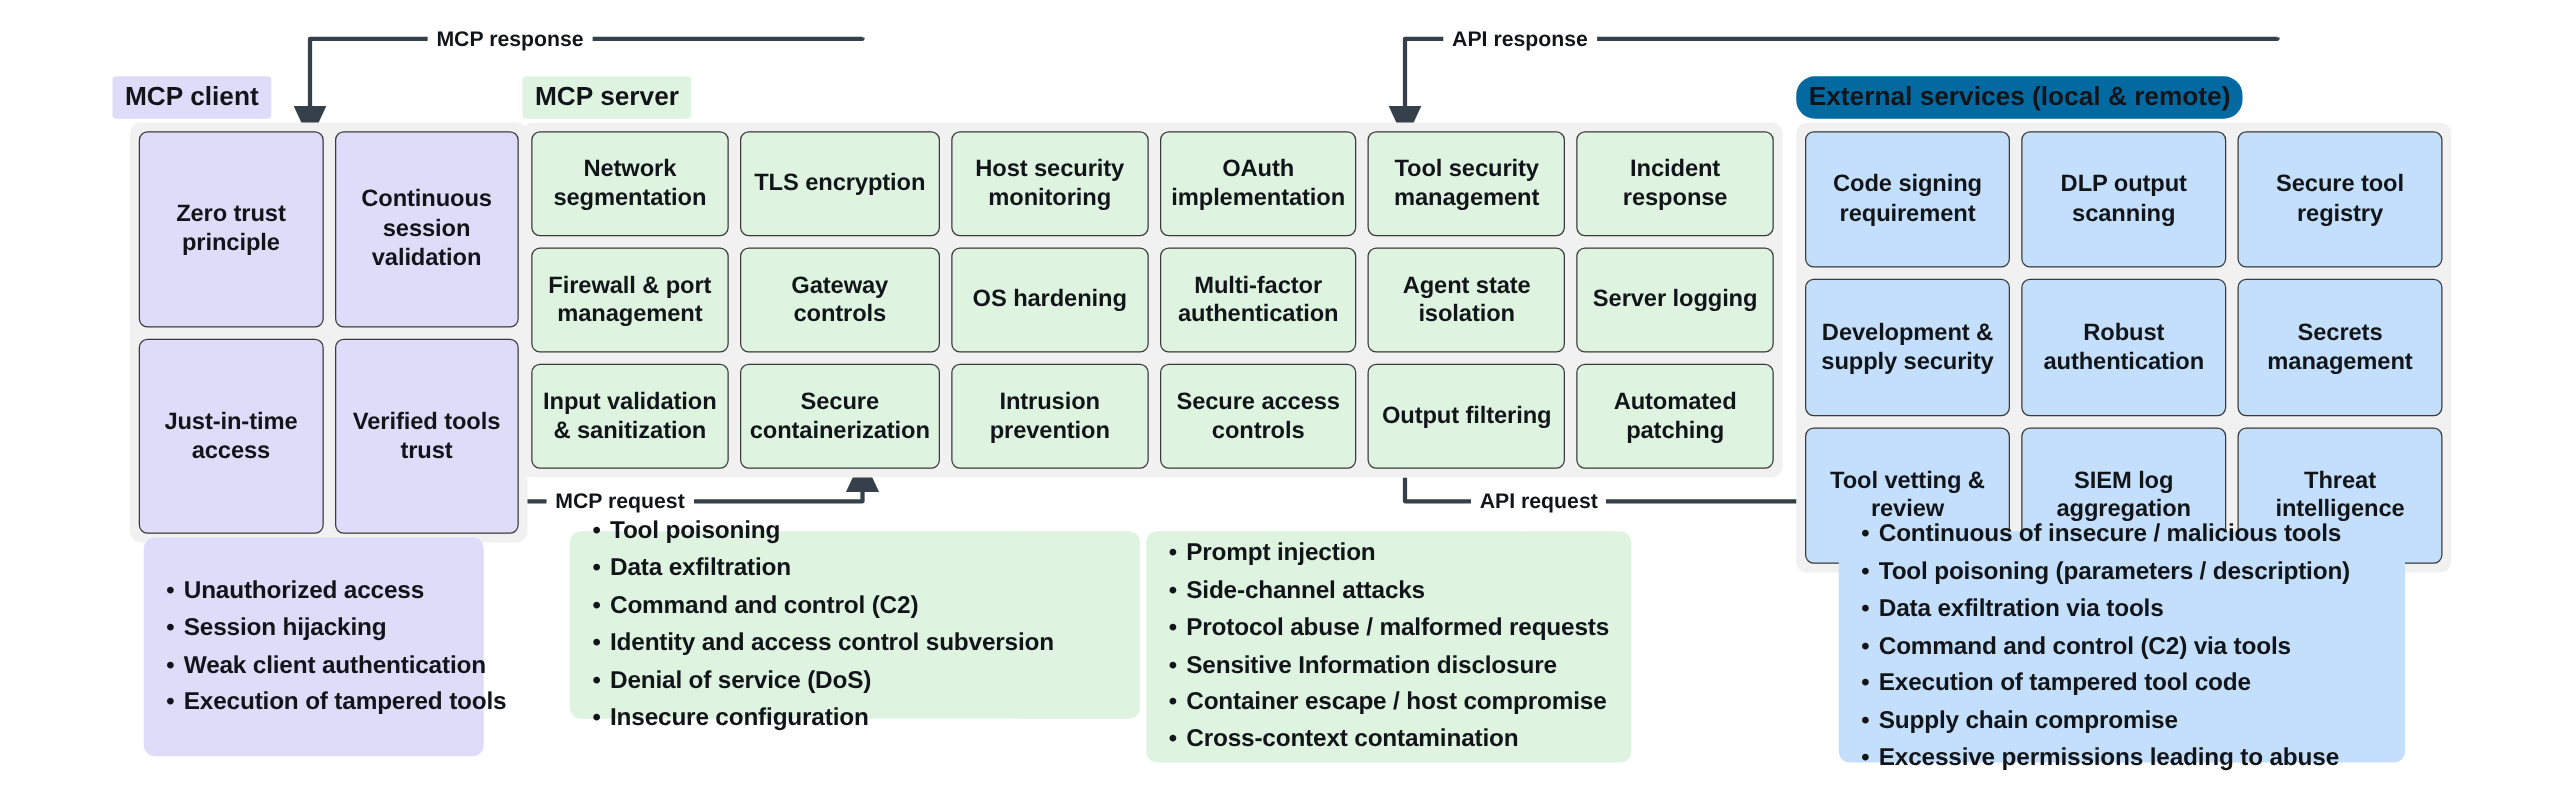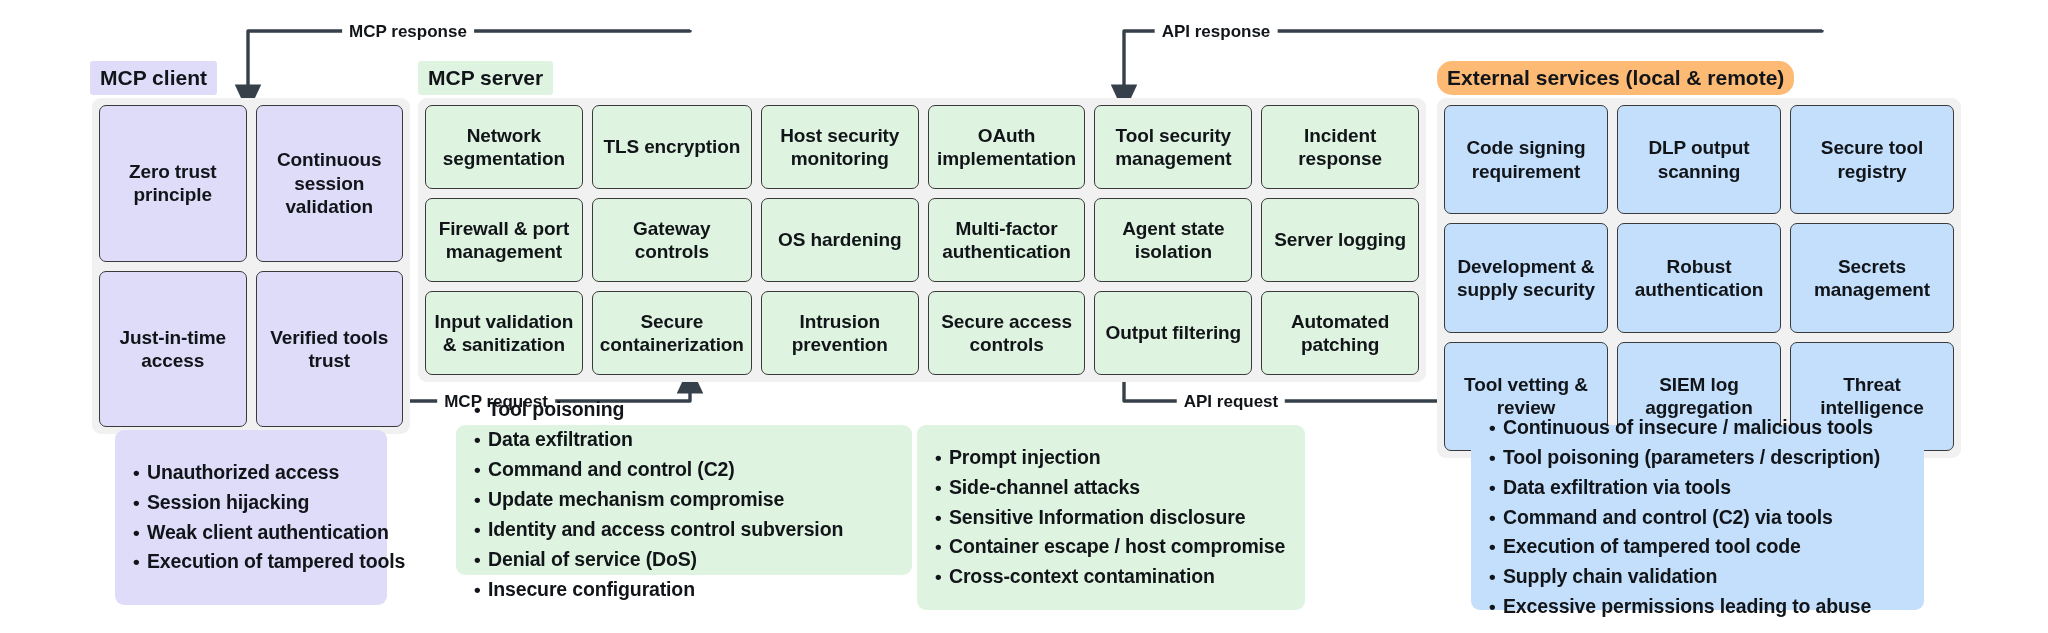--- a/index.html
+++ b/index.html
@@ -22,21 +22,21 @@
     font-size: 21px;
     font-weight: 700;
     color: #111418;
     padding: 5px 10px 6px 10px;
     border-radius: 3px;
     white-space: nowrap;
     line-height: 1.1;
   }
   .chip.purple { background: #dfdcfa; }
   .chip.green  { background: #dff4e0; }
-  .chip.blue   { background: #fdba74; border-radius: 15px; }
+  .chip.blue   { background: #0369a1; border-radius: 15px; }
 
   
   .group {
     position: absolute;
     background: #f1f1f1;
     border-radius: 9px;
     display: flex;
     flex-direction: column;
     justify-content: center;
   }
@@ -137,21 +137,21 @@
 
     <path d="M1124,382 L1124,401 L1822,401 L1822,380" fill="none" stroke="#36404a" stroke-width="3.4" stroke-linejoin="round" marker-end="url(#arrow)"></path>
   </svg>
 
   <div class="wirelabel" style="left:408px; top:31px;">MCP response</div>
   <div class="wirelabel" style="left:496px; top:401px;">MCP request</div>
   <div class="wirelabel" style="left:1216px; top:31px;">API response</div>
   <div class="wirelabel" style="left:1231px; top:401px;">API request</div>
 
   <div class="chip purple" style="left:90px; top:61px;">MCP client</div>
-  <div class="group" style="left:92px; top:98px; width:318px; height:336px;">
+  <div class="group" style="left:104px; top:98px; width:318px; height:336px;">
     <div class="grid client">
       <div class="card purple">Zero trust principle</div>
       <div class="card purple">Continuous session validation</div>
       <div class="card purple">Just-in-time access</div>
       <div class="card purple">Verified tools trust</div>
     </div>
   </div>
 
   <div class="chip green" style="left:418px; top:61px;">MCP server</div>
   <div class="group" style="left:418px; top:98px; width:1008px; height:284px;">
@@ -199,42 +199,42 @@
       <li>Weak client authentication</li>
       <li>Execution of tampered tools</li>
     </ul>
   </div>
 
   <div class="threats green" style="left:456px; top:425px; width:456px; height:150px;">
     <ul>
       <li>Tool poisoning</li>
       <li>Data exfiltration</li>
       <li>Command and control (C2)</li>
-      <li>Update mechanism compromise</li>
       <li>Identity and access control subversion</li>
       <li>Denial of service (DoS)</li>
       <li>Insecure configuration</li>
     </ul>
   </div>
 
   <div class="threats green" style="left:917px; top:425px; width:388px; height:185px;">
     <ul>
       <li>Prompt injection</li>
       <li>Side-channel attacks</li>
+      <li>Protocol abuse / malformed requests</li>
       <li>Sensitive Information disclosure</li>
       <li>Container escape / host compromise</li>
       <li>Cross-context contamination</li>
     </ul>
   </div>
 
   <div class="threats blue" style="left:1471px; top:425px; width:453px; height:185px;">
     <ul>
       <li>Continuous of insecure / malicious tools</li>
       <li>Tool poisoning (parameters / description)</li>
       <li>Data exfiltration via tools</li>
       <li>Command and control (C2) via tools</li>
       <li>Execution of tampered tool code</li>
-      <li>Supply chain validation</li>
+      <li>Supply chain compromise</li>
       <li>Excessive permissions leading to abuse</li>
     </ul>
   </div>
 
 </div>
 
 </body></html>

